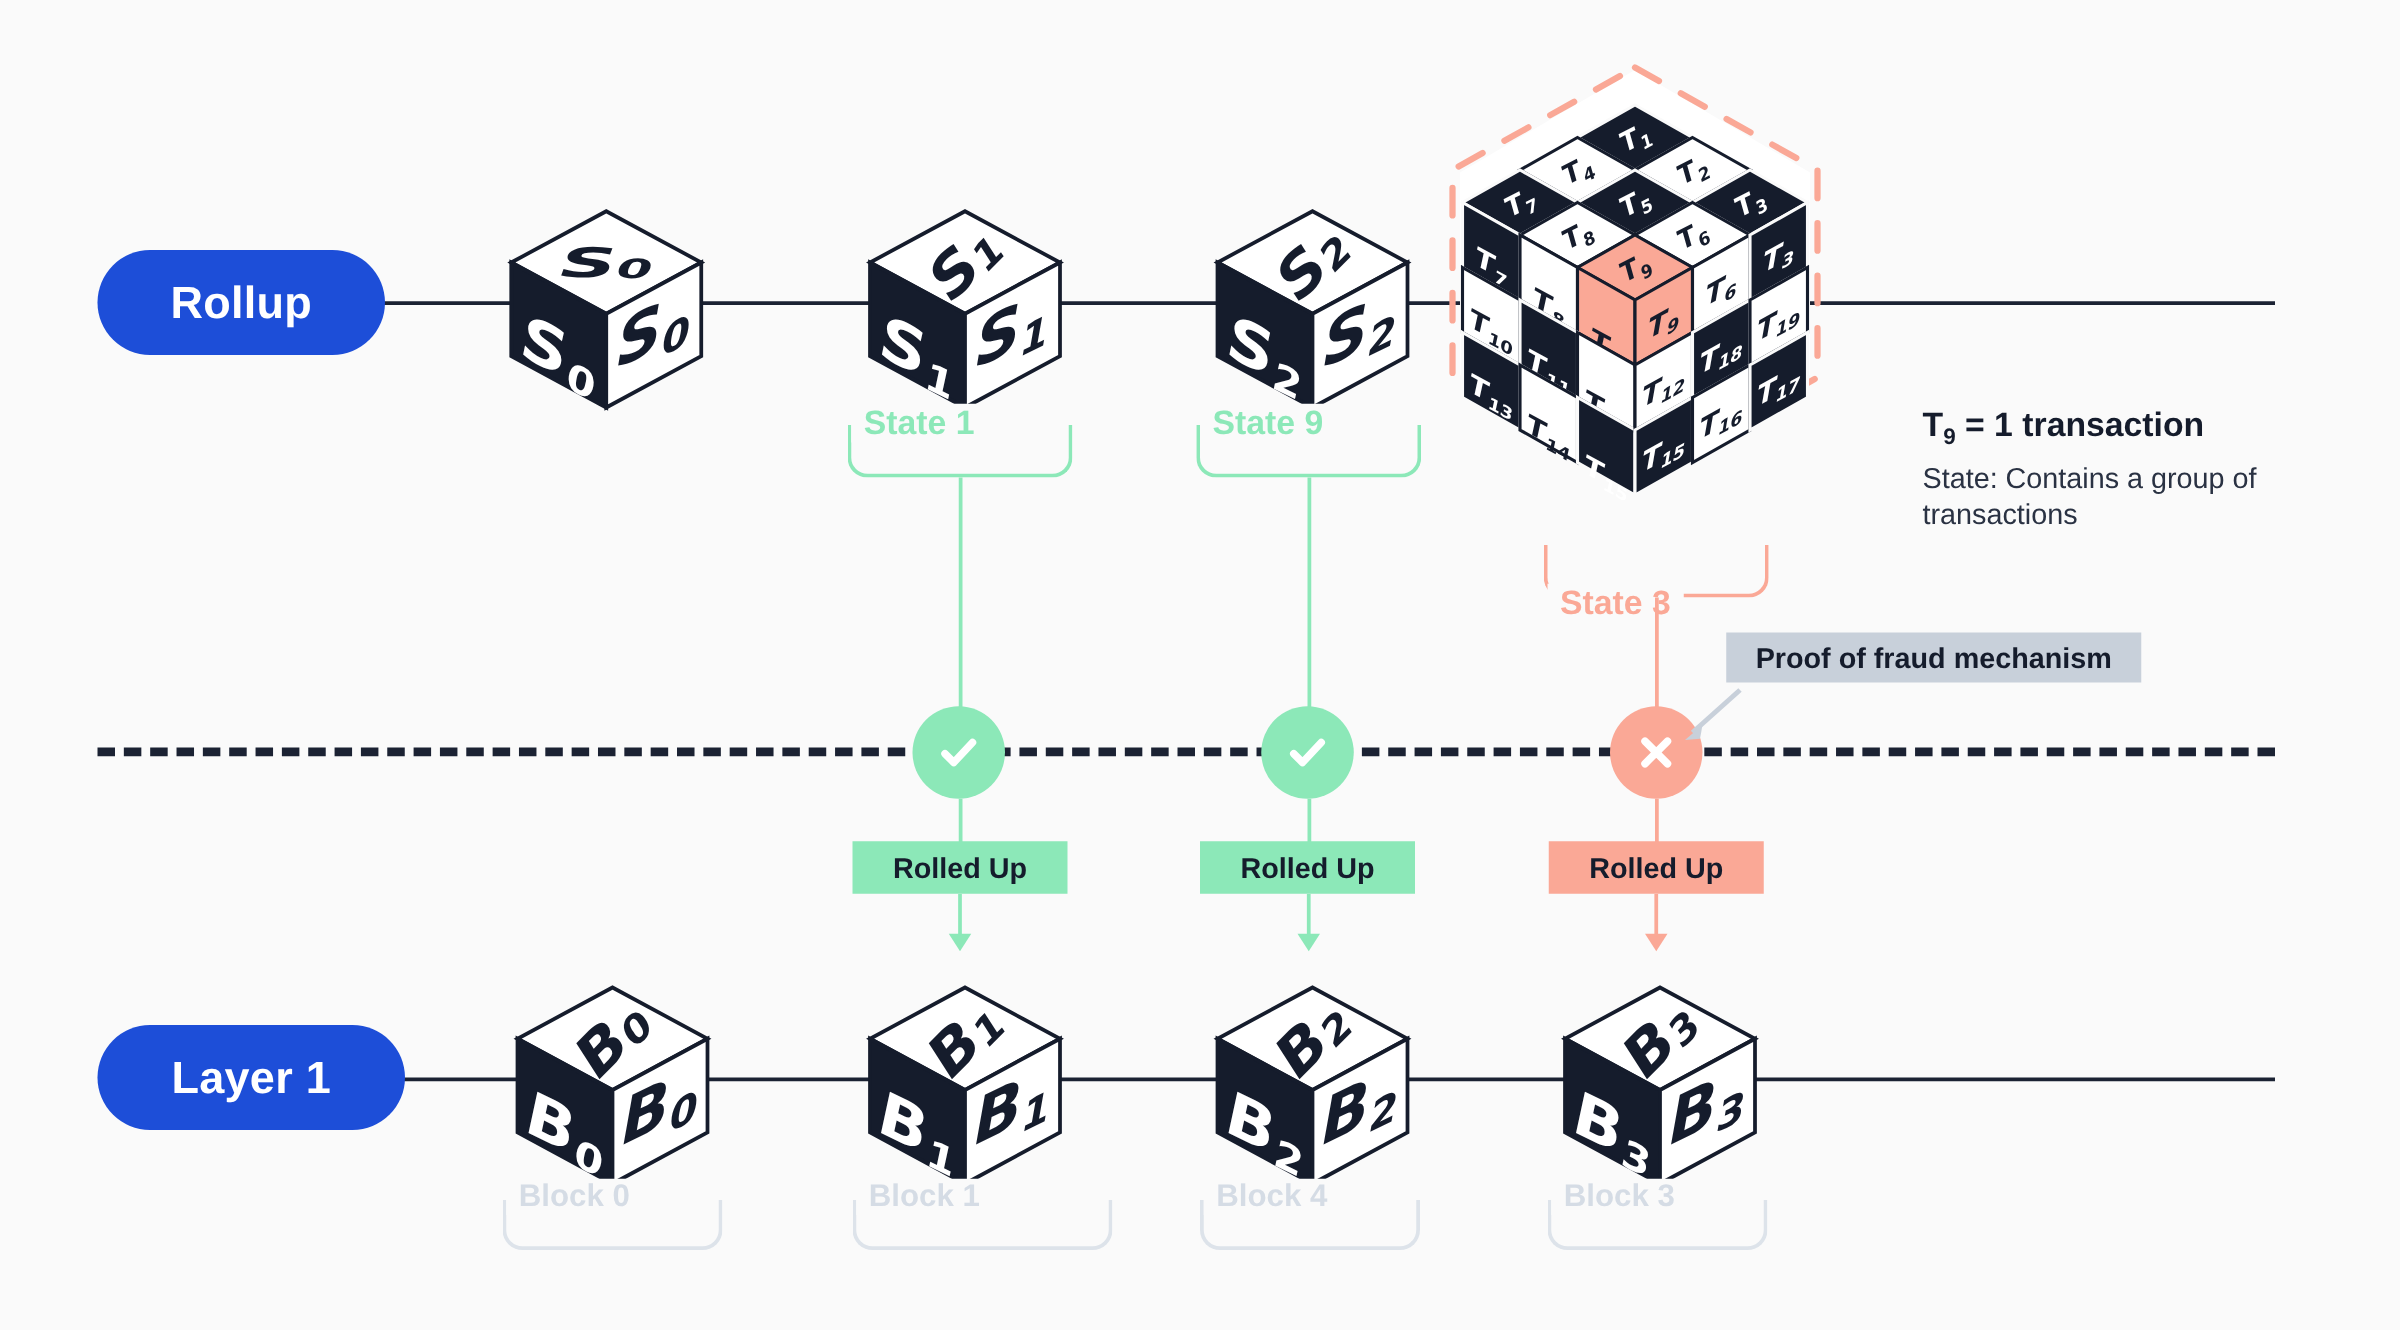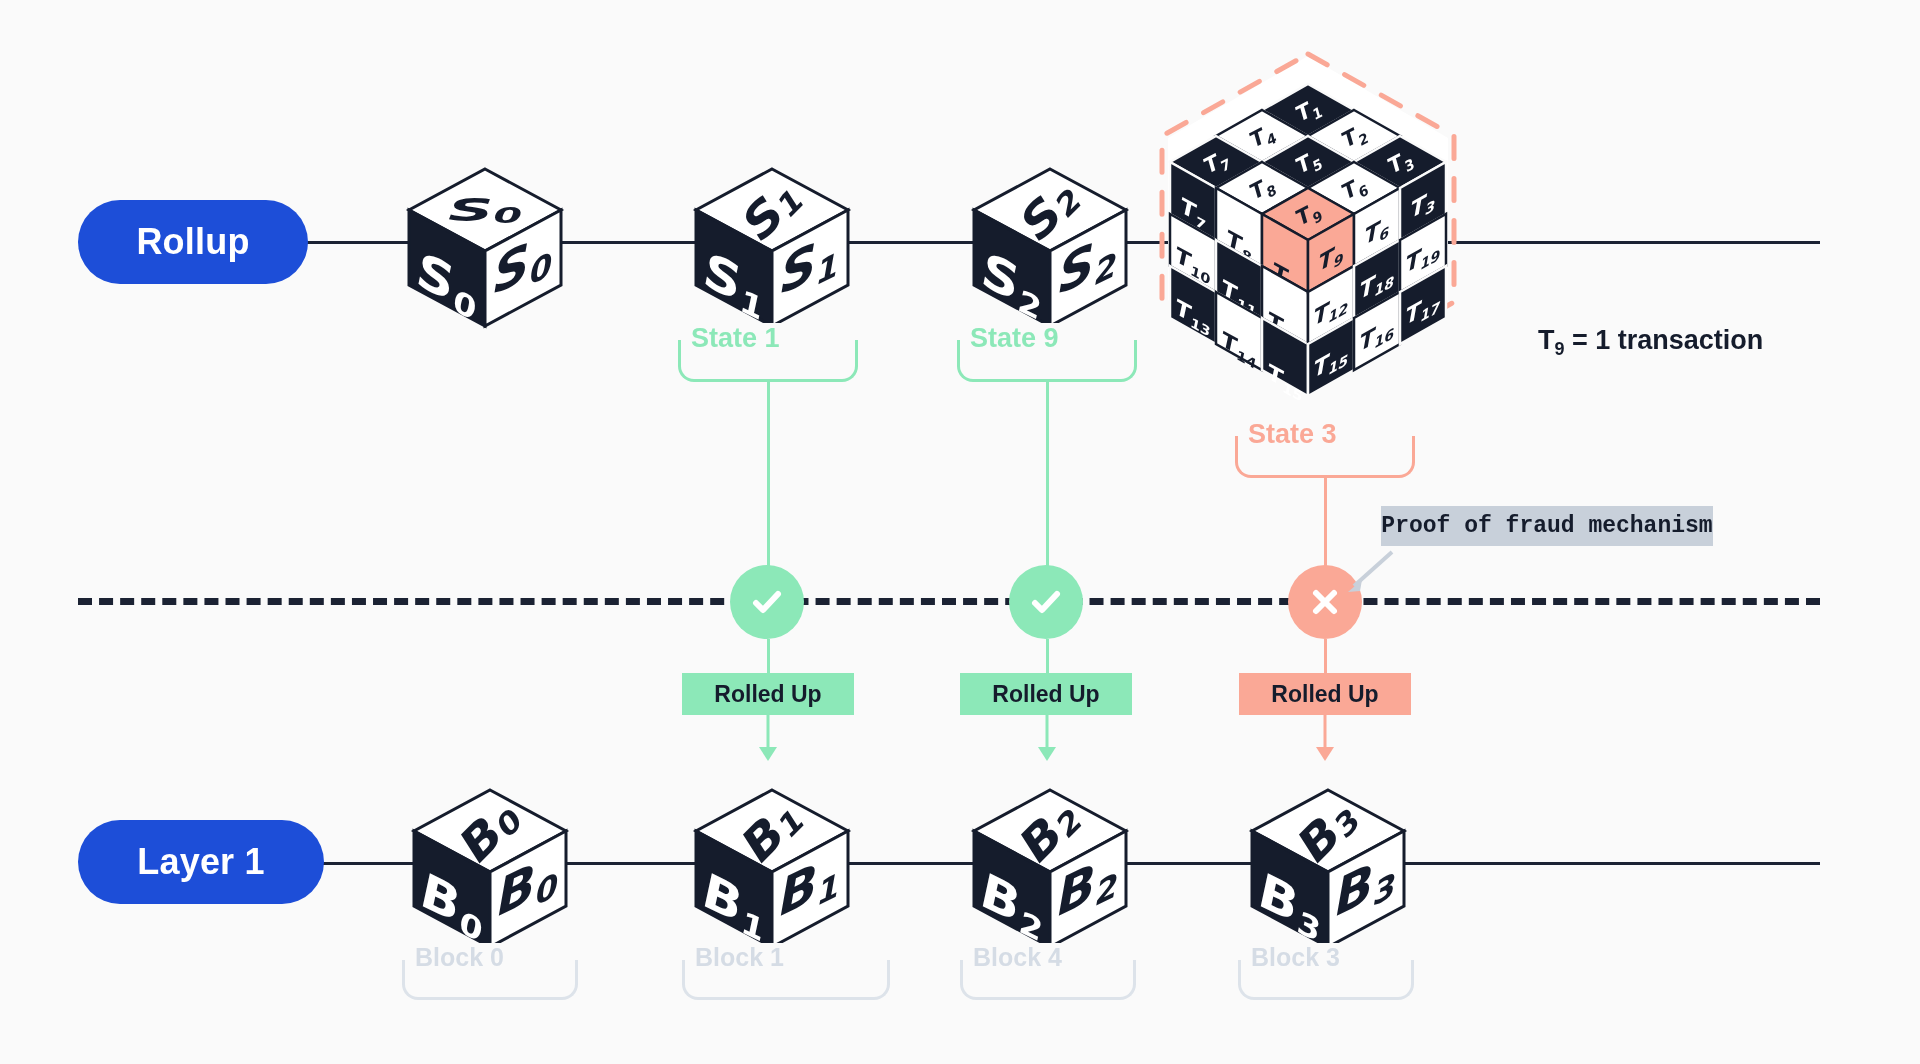--- a/index.html
+++ b/index.html
@@ -55,21 +55,21 @@
     position:relative;
     top:-17px;
     background:#FAFAFA;
     padding:0 10px;
     color:#8CE8B8;
     font-size:27px;
     font-weight:bold;
     white-space:nowrap;
   }
   .bracket.salmon{border-color:#FAA896;}
-  .bracket.salmon > span{color:#FAA896;}
+  .bracket.salmon > span{color:#FAA896;margin-top:48px;}
   .bracket.grey{border-color:#DDE3EA;border-width:3px;}
   .bracket.grey > span{color:#D5DCE5;font-size:25px;}
 
   
   .vline{position:absolute;width:3px;background:#8CE8B8;}
   .vline.salmon{background:#FAA896;}
 
   
   .status{
     position:absolute;
@@ -266,20 +266,21 @@
         <text x="229" y="298" fill="#151C2C" font-size="22" text-anchor="middle" transform="skewY(-29) translate(0,125)">T<tspan font-size="14" dy="5">16</tspan></text>
         <polygon class="c-dark" points="252,246 298,220 298,272 252,298"></polygon>
         <text x="275" y="272" fill="#FFFFFF" font-size="22" text-anchor="middle" transform="skewY(-29) translate(0,150)">T<tspan font-size="14" dy="5">17</tspan></text>
       </g>
     </svg>
   </div>
 
   <div class="legend-title" style="left:1538px;top:325px;">
     <span><span>T</span><sub>9</sub><span> = 1 transaction</span></span>
   </div>
+  <div class="legend-body" style="left:1538px;top:368px;">State: Contains a group of transactions</div>
 
   <div class="bracket" style="left:678px;top:340px;width:180px;height:42px;">
     <span>State 1</span>
   </div>
   <div class="bracket" style="left:957px;top:340px;width:180px;height:42px;">
     <span>State 9</span>
   </div>
   <div class="bracket salmon" style="left:1235px;top:436px;width:180px;height:42px;">
     <span>State 3</span>
   </div>
@@ -299,21 +300,21 @@
     <svg width="40" height="40" viewBox="0 0 40 40">
       <path d="M9 21 L16 28 L31 12" stroke="#FFFFFF" stroke-width="6" fill="none" stroke-linecap="round" stroke-linejoin="round"></path>
     </svg>
   </div>
   <div class="status fail" style="left:1288px;top:565px;width:74px;height:74px;">
     <svg width="40" height="40" viewBox="0 0 40 40">
       <path d="M11 11 L29 29 M29 11 L11 29" stroke="#FFFFFF" stroke-width="6" fill="none" stroke-linecap="round"></path>
     </svg>
   </div>
 
-  <div class="tooltip" style="left:1381px;top:506px;width:332px;height:40px;font-family:Liberation Mono, monospace;">
+  <div class="tooltip" style="left:1381px;top:506px;width:332px;height:40px;">
     <span>Proof of fraud mechanism</span>
   </div>
   <div class="arrow" style="left:1340px;top:546px;">
     <svg width="60" height="48" viewBox="0 0 60 48">
       <path d="M52 6 L14 40" stroke="#C8D0DA" stroke-width="4" fill="none"></path>
       <path d="M8 46 L22 34 L20 45 Z" fill="#C8D0DA"></path>
     </svg>
   </div>
 
   <div class="vline" style="left:767px;top:639px;height:36px;"></div>

